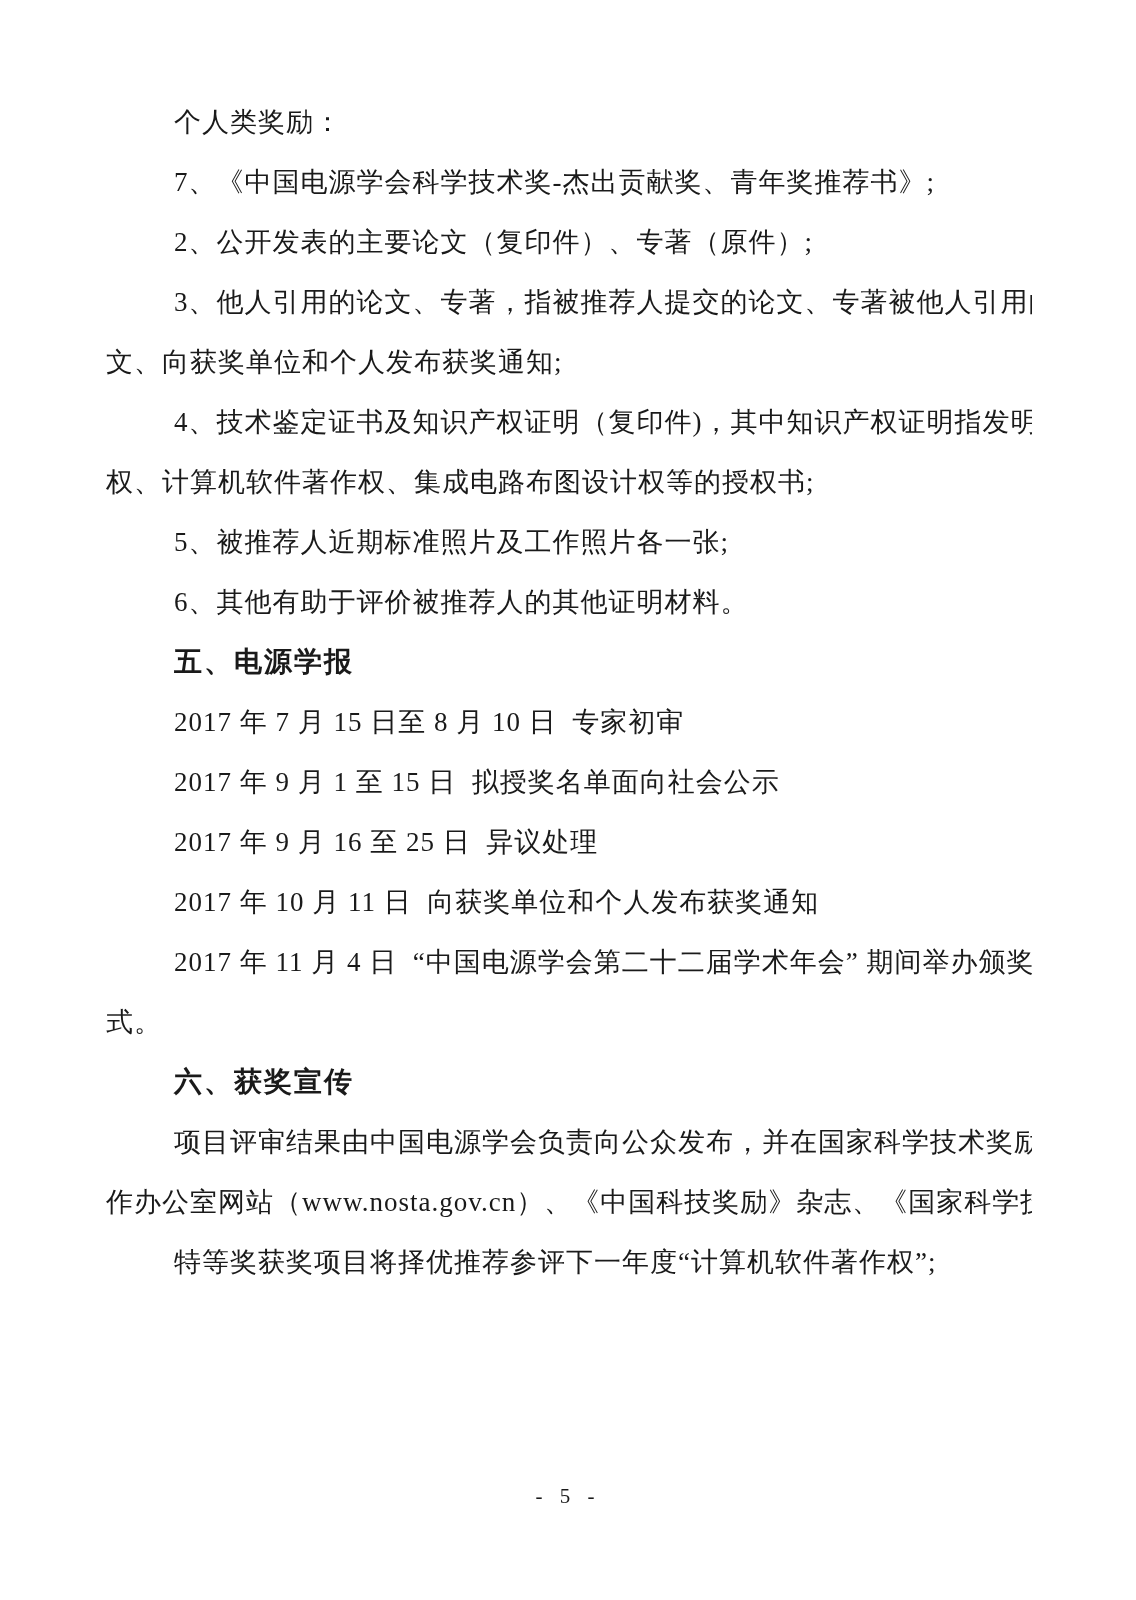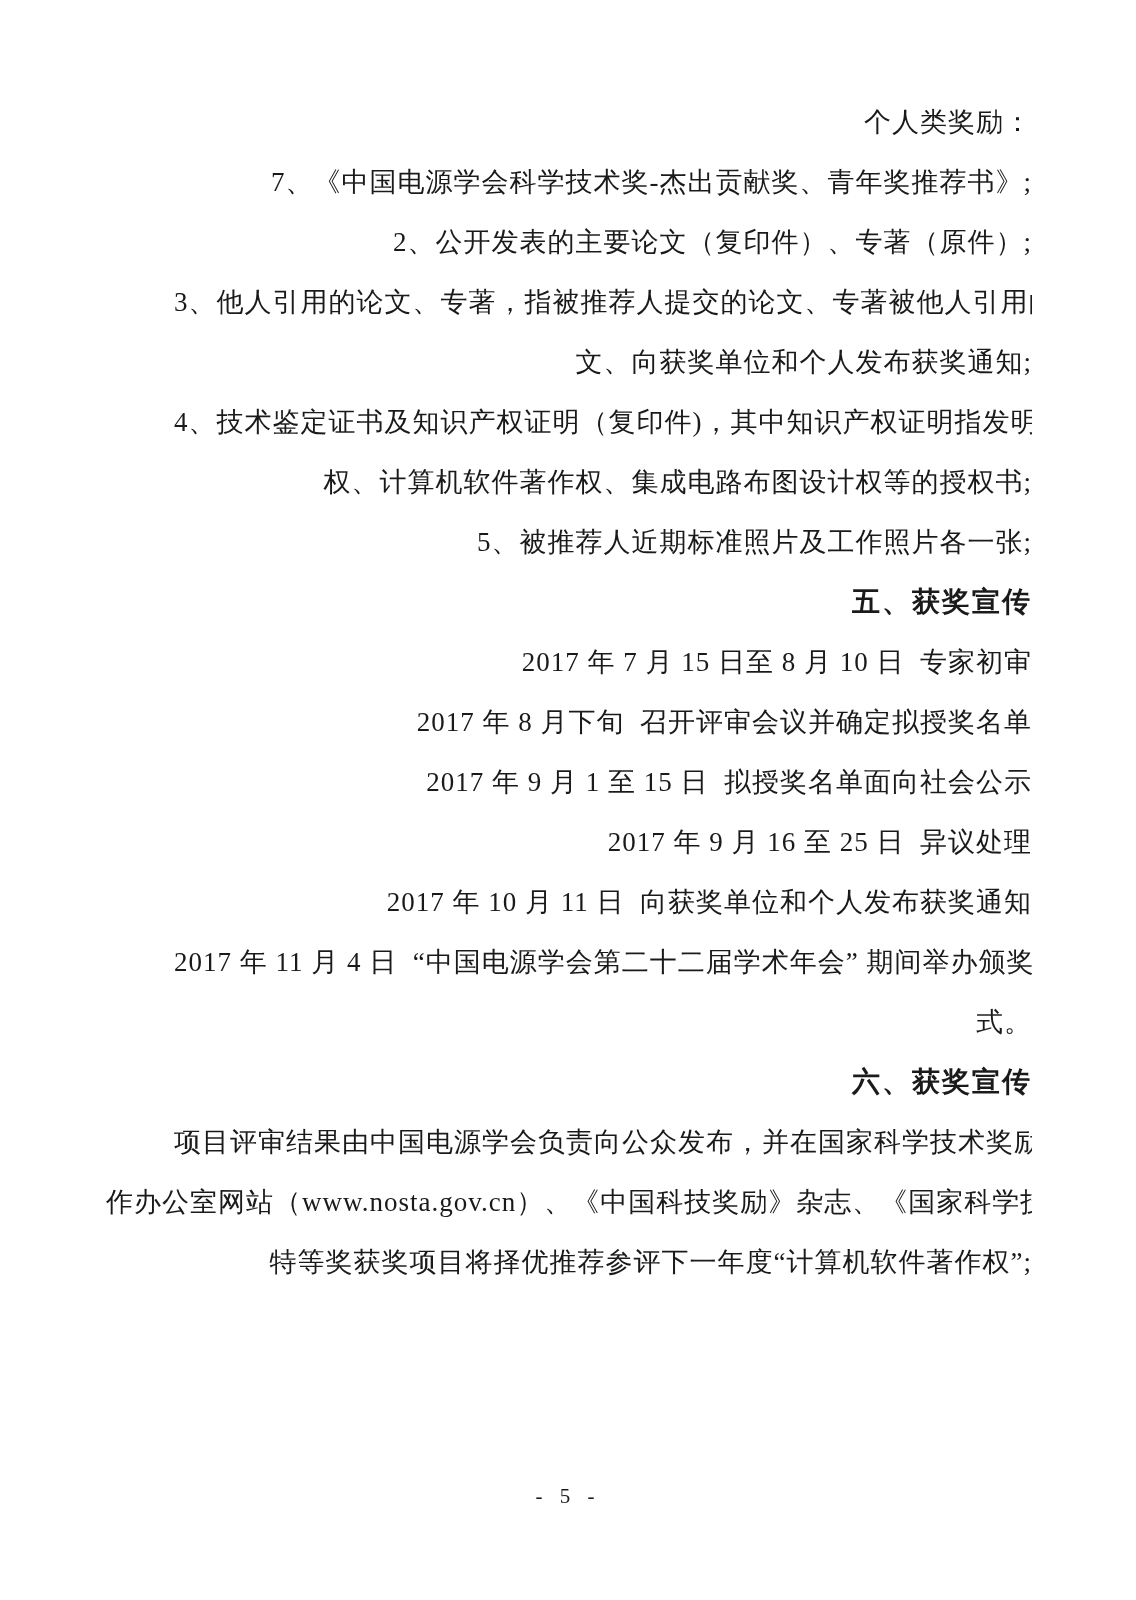--- a/index.html
+++ b/index.html
@@ -22,21 +22,21 @@
     left: 106px;
     width: 926px;
   }
   .ln {
     height: 60px;
     line-height: 60px;
     font-size: 27px;
     letter-spacing: 1px;
     white-space: pre;
     overflow: hidden;
-    text-align: right;
+    text-align: left;
   }
   .ln.ind {
     padding-left: 68px;
   }
   .ln.hd {
     font-family: "Liberation Sans", "DejaVu Sans", sans-serif;
     font-weight: bold;
     font-size: 28px;
     letter-spacing: 2px;
   }
@@ -59,23 +59,23 @@
 <div class="page">
   <div class="content">
     <div class="ln ind">个人类奖励：</div>
     <div class="ln ind">7、《中国电源学会科学技术奖-杰出贡献奖、青年奖推荐书》;</div>
     <div class="ln ind">2、公开发表的主要论文（复印件）、专著（原件）;</div>
     <div class="ln ind">3、他人引用的论文、专著，指被推荐人提交的论文、专著被他人引用的论</div>
     <div class="ln">文、向获奖单位和个人发布获奖通知;</div>
     <div class="ln ind">4、技术鉴定证书及知识产权证明（复印件)，其中知识产权证明指发明专利</div>
     <div class="ln">权、计算机软件著作权、集成电路布图设计权等的授权书;</div>
     <div class="ln ind">5、被推荐人近期标准照片及工作照片各一张;</div>
-    <div class="ln ind hd">五、获奖宣传</div>
+    <div class="ln ind">6、其他有助于评价被推荐人的其他证明材料。</div>
+    <div class="ln ind hd">五、电源学报</div>
     <div class="ln ind">2017 年 7 月 15 日至 8 月 10 日  专家初审</div>
-    <div class="ln ind">2017 年 8 月下旬  召开评审会议并确定拟授奖名单</div>
     <div class="ln ind">2017 年 9 月 1 至 15 日  拟授奖名单面向社会公示</div>
     <div class="ln ind">2017 年 9 月 16 至 25 日  异议处理</div>
     <div class="ln ind">2017 年 10 月 11 日  向获奖单位和个人发布获奖通知</div>
     <div class="ln ind">2017 年 11 月 4 日  “中国电源学会第二十二届学术年会” 期间举办颁奖仪</div>
     <div class="ln">式。</div>
     <div class="ln ind hd">六、获奖宣传</div>
     <div class="ln ind">项目评审结果由中国电源学会负责向公众发布，并在国家科学技术奖励工</div>
     <div class="ln">作办公室网站（www.nosta.gov.cn）、《中国科技奖励》杂志、《国家科学技术奖</div>
     <div class="ln ind">特等奖获奖项目将择优推荐参评下一年度“计算机软件著作权”;</div>
   </div>

